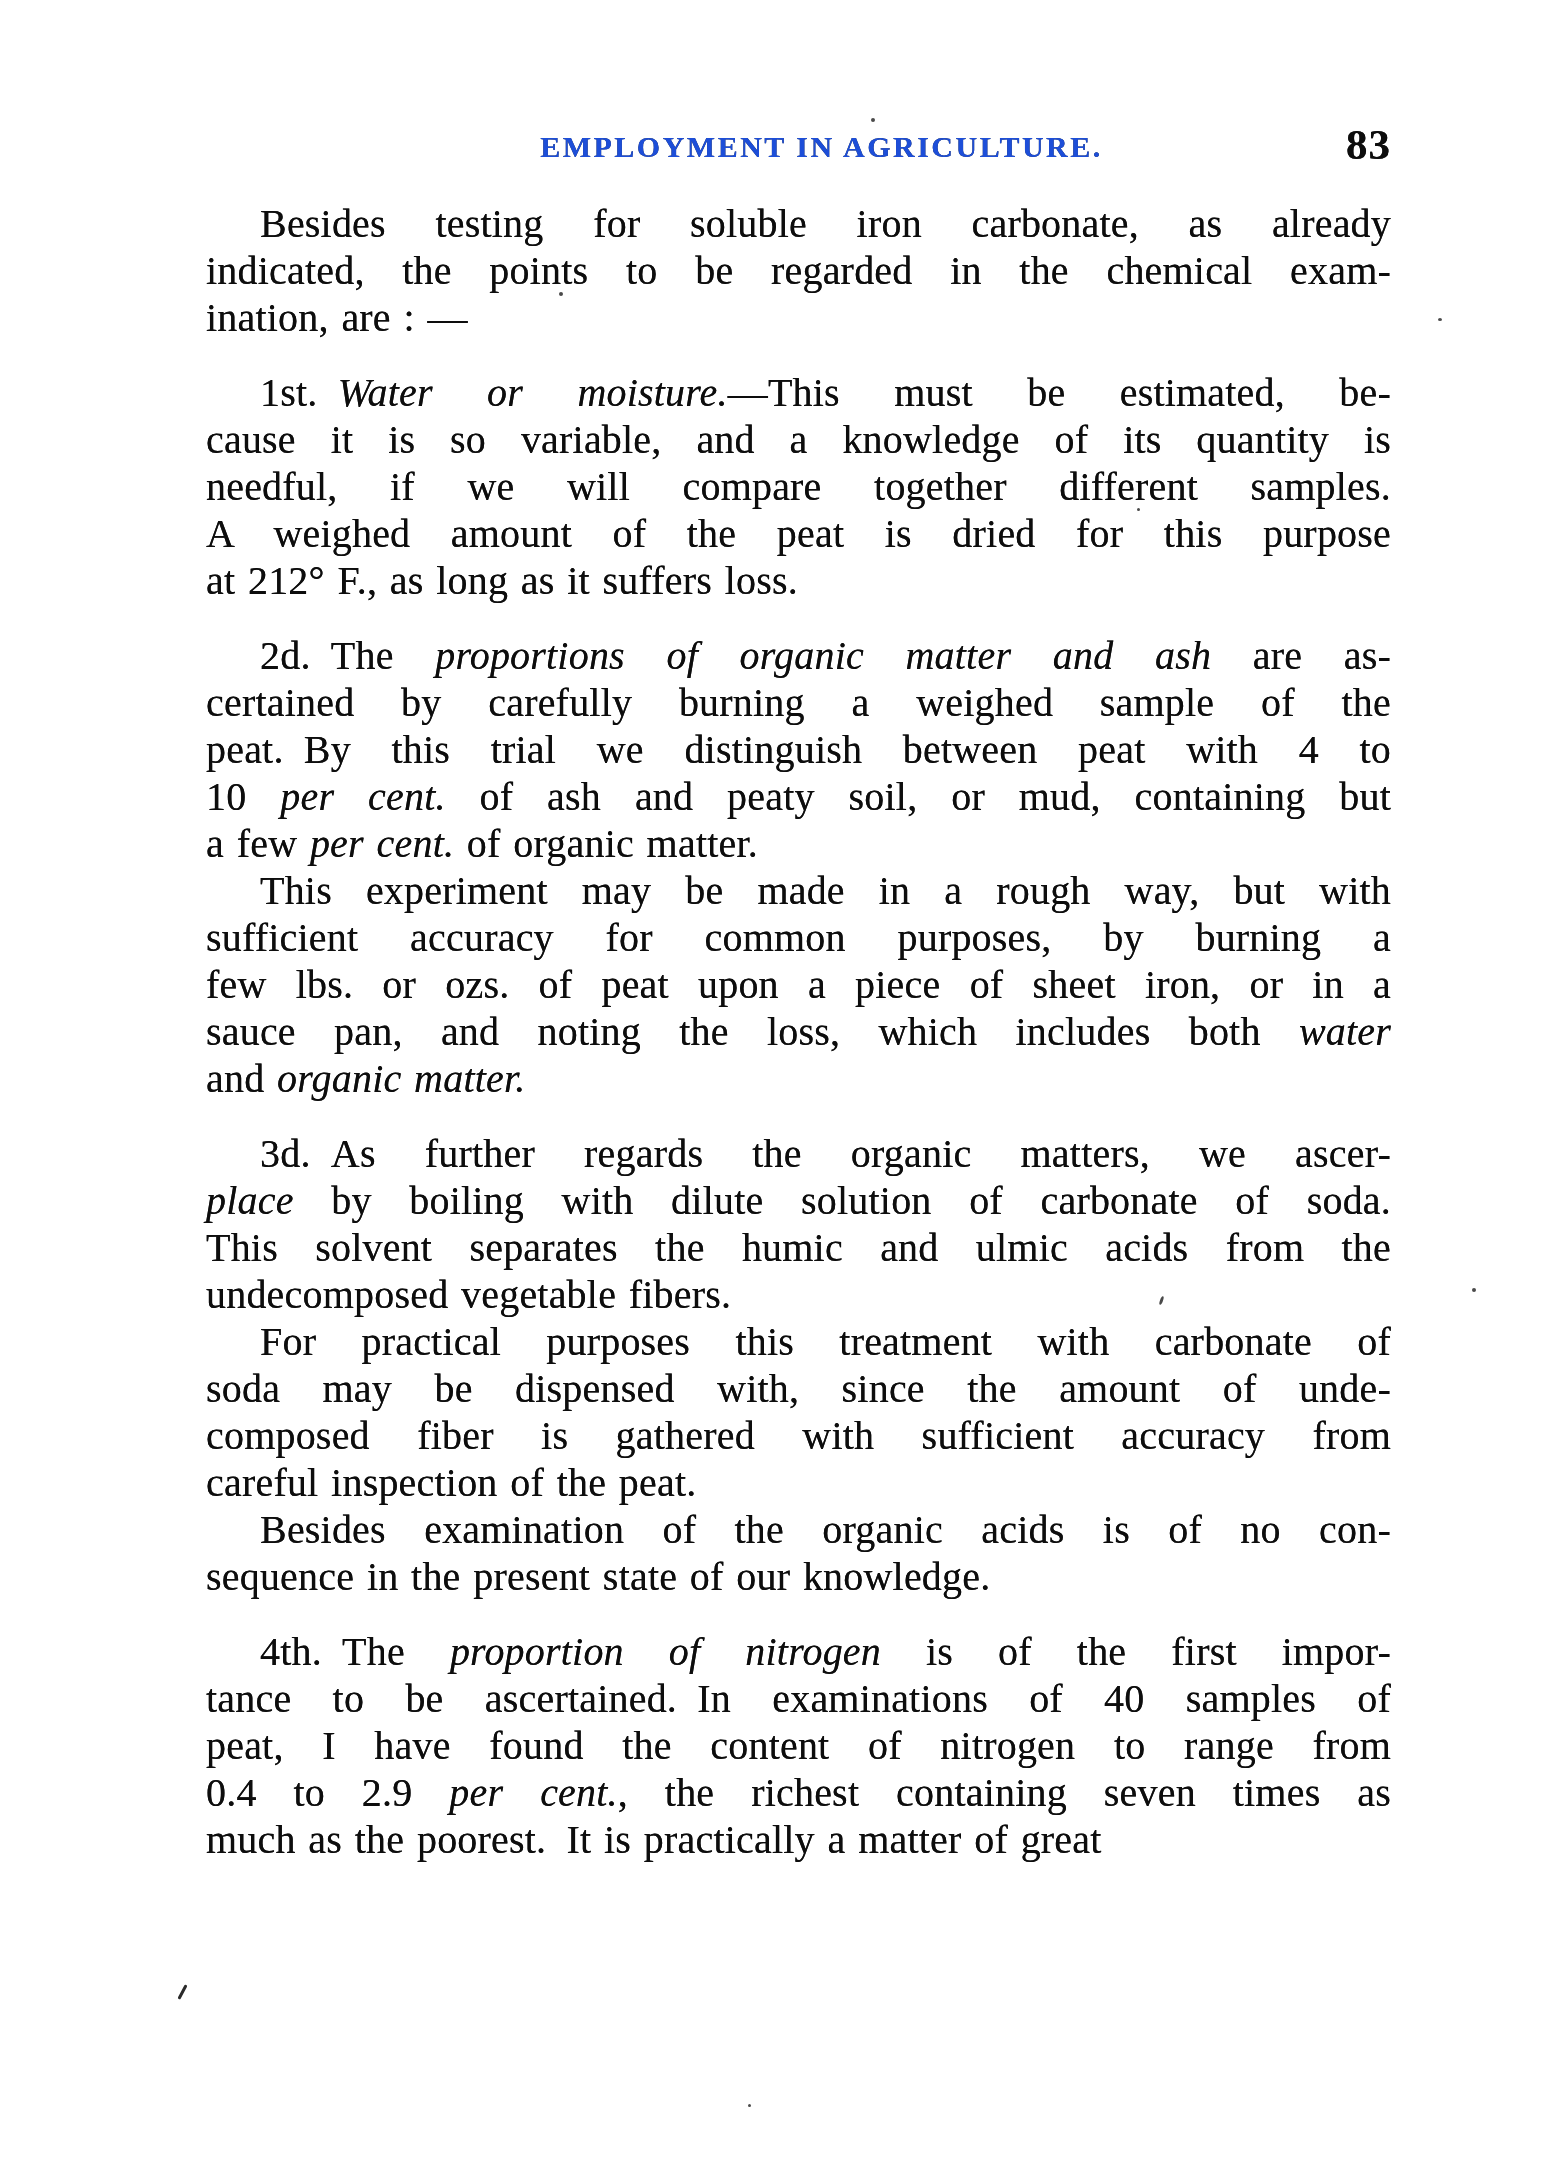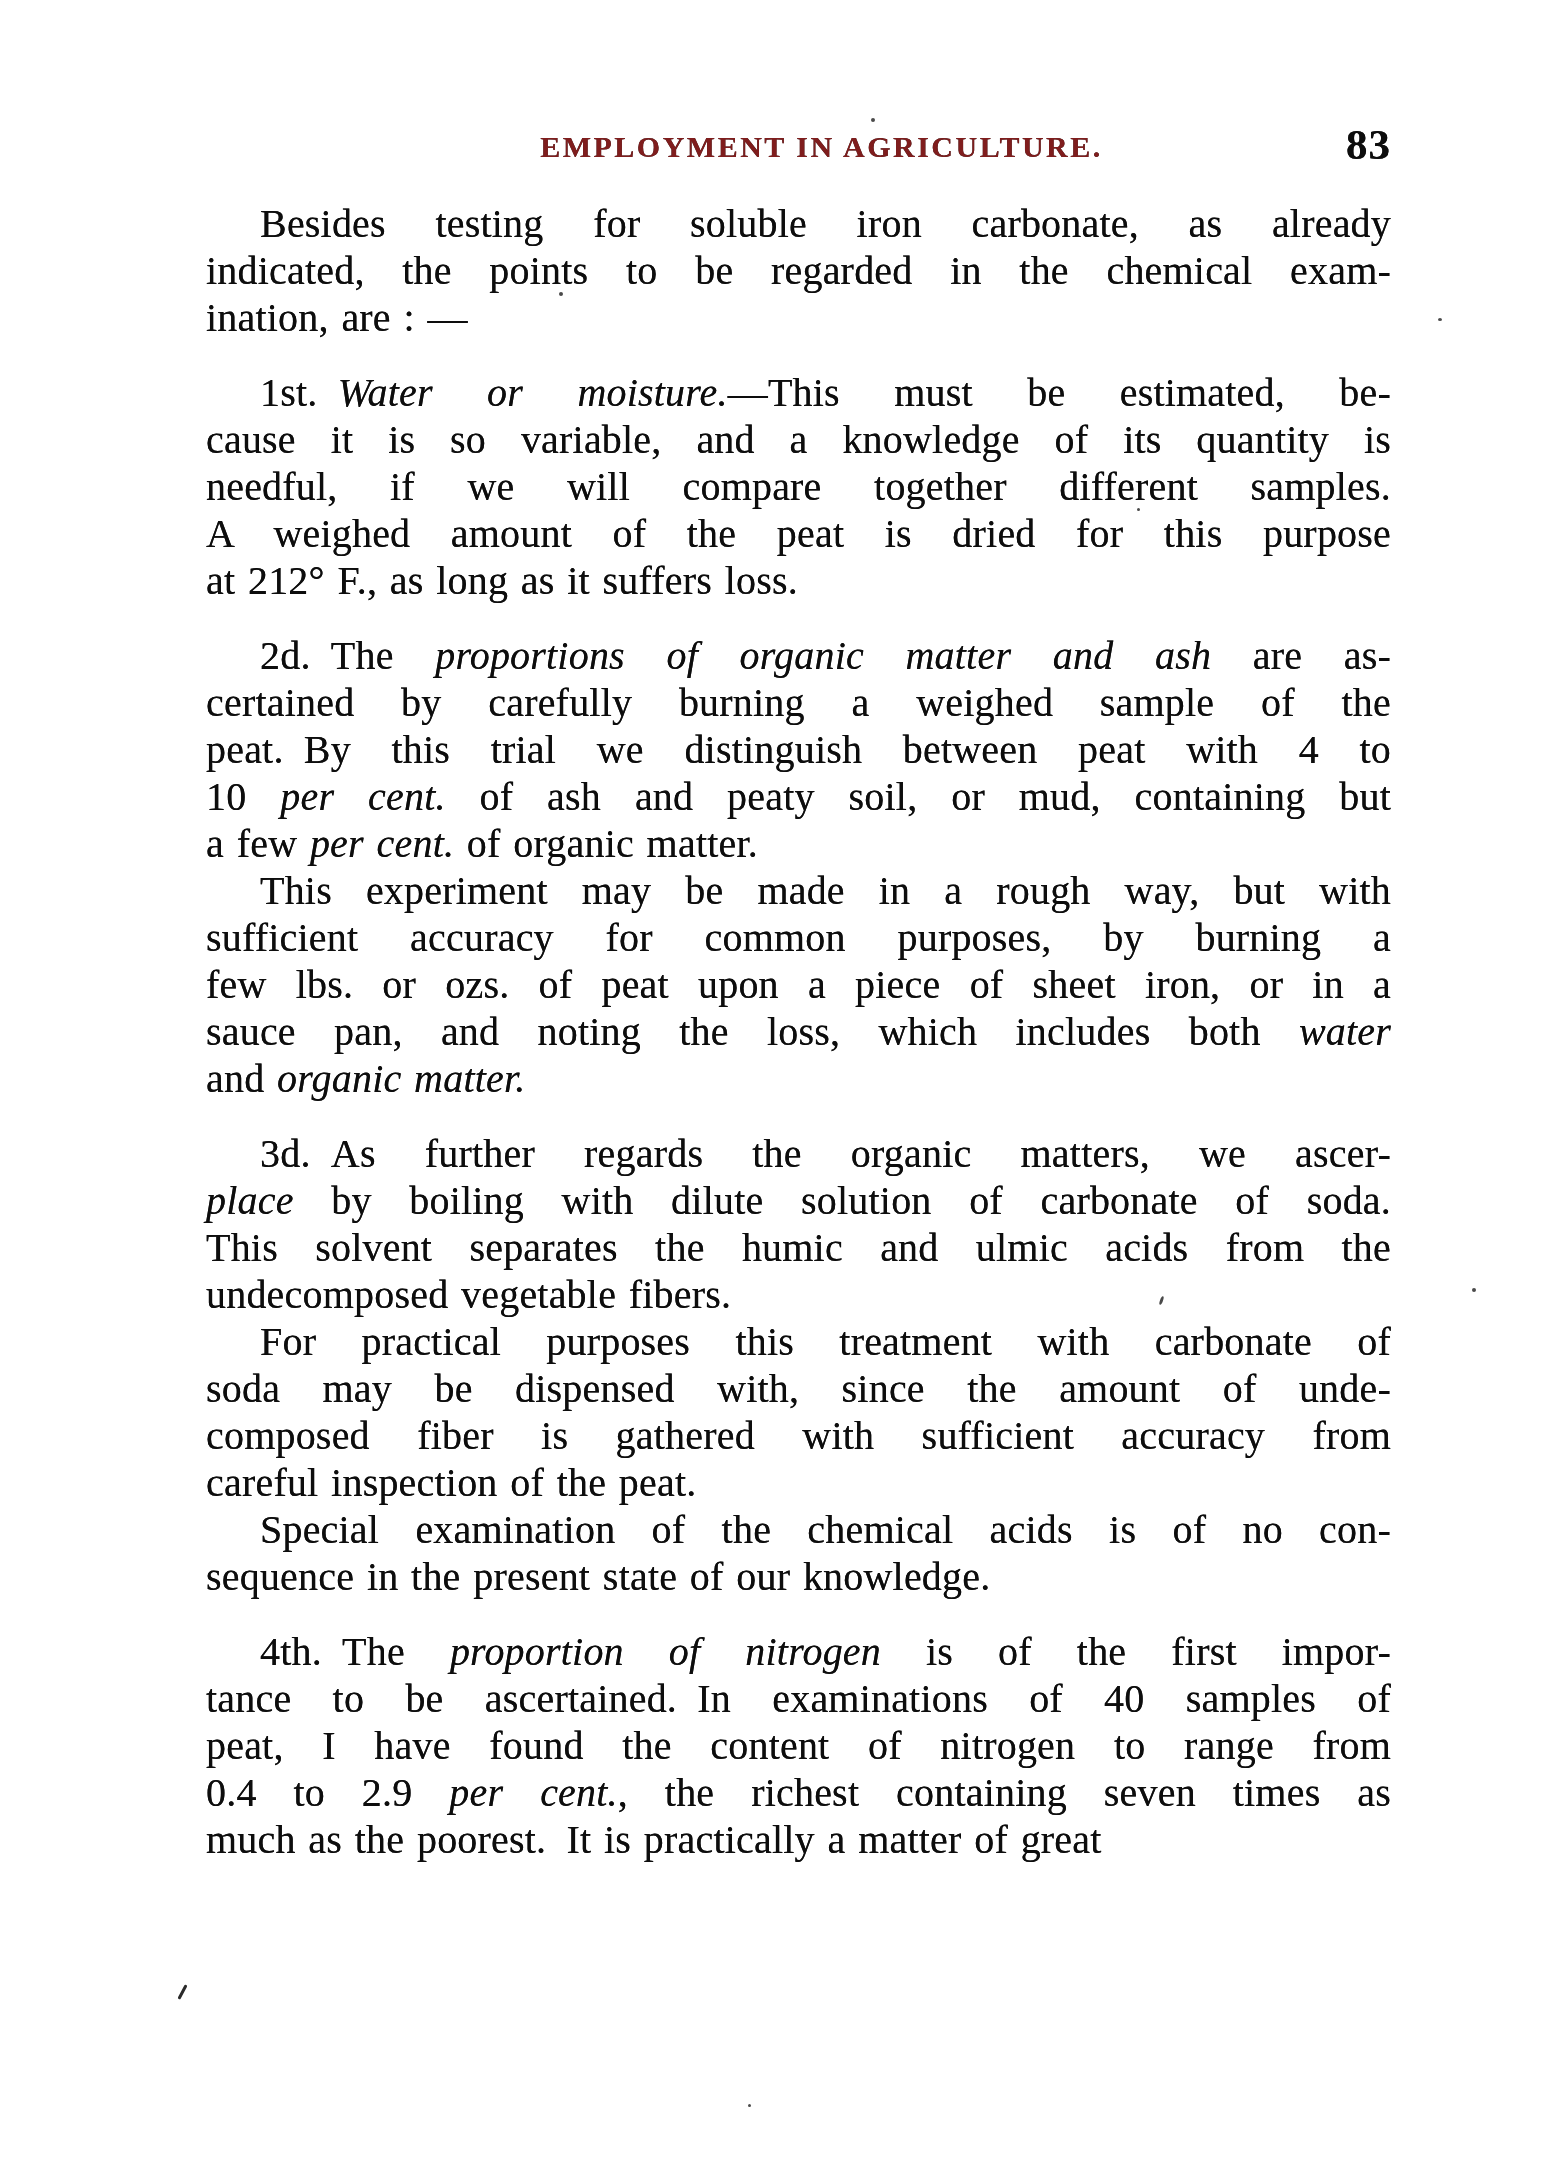--- a/index.html
+++ b/index.html
@@ -11,21 +11,21 @@
     font-family:"Liberation Serif","DejaVu Serif",serif;
     color:#0d0d0d;
   }
   .scan-text{ text-shadow:0 0 0.6px rgba(10,10,10,0.85); }
   .page-header{
     position:absolute; left:206px; top:130px; width:1185px; height:60px;
   }
   .page-title{
     display:block; text-align:center; margin-left:46px;
     font-size:30px; font-weight:700; letter-spacing:2.5px;
-    color:#7f1d1d;
+    color:#1d4ed8;
   }
   .page-number{
     position:absolute; right:0; top:-10px;
     font-size:43px; font-weight:700; letter-spacing:1px;
   }
   .page-body{
     position:absolute; left:206px; top:200px; width:1185px;
     font-size:40px; line-height:47px;
     letter-spacing:0.2px; word-spacing:2.5px;
   }
@@ -90,21 +90,21 @@
         <div class="line"><span>This solvent separates the humic and ulmic acids from the</span></div>
         <div class="line last"><span>undecomposed vegetable fibers.</span></div>
       </div>
       <div class="para">
         <div class="line indent"><span>For practical purposes this treatment with carbonate of</span></div>
         <div class="line"><span>soda may be dispensed with, since the amount of unde-</span></div>
         <div class="line"><span>composed fiber is gathered with sufficient accuracy from</span></div>
         <div class="line last"><span>careful inspection of the peat.</span></div>
       </div>
       <div class="para">
-        <div class="line indent"><span>Special examination of the chemical acids is of no con-</span></div>
+        <div class="line indent"><span>Besides examination of the organic acids is of no con-</span></div>
         <div class="line last"><span>sequence in the present state of our knowledge.</span></div>
       </div>
       <div class="para gap">
         <div class="line indent"><span>4th. The </span><i>proportion of nitrogen</i><span> is of the first impor-</span></div>
         <div class="line"><span>tance to be ascertained. In examinations of 40 samples of</span></div>
         <div class="line"><span>peat, I have found the content of nitrogen to range from</span></div>
         <div class="line"><span>0.4 to 2.9 </span><i>per cent.</i><span>, the richest containing seven times as</span></div>
         <div class="line last"><span>much as the poorest. It is practically a matter of great</span></div>
       </div>
     </div>

